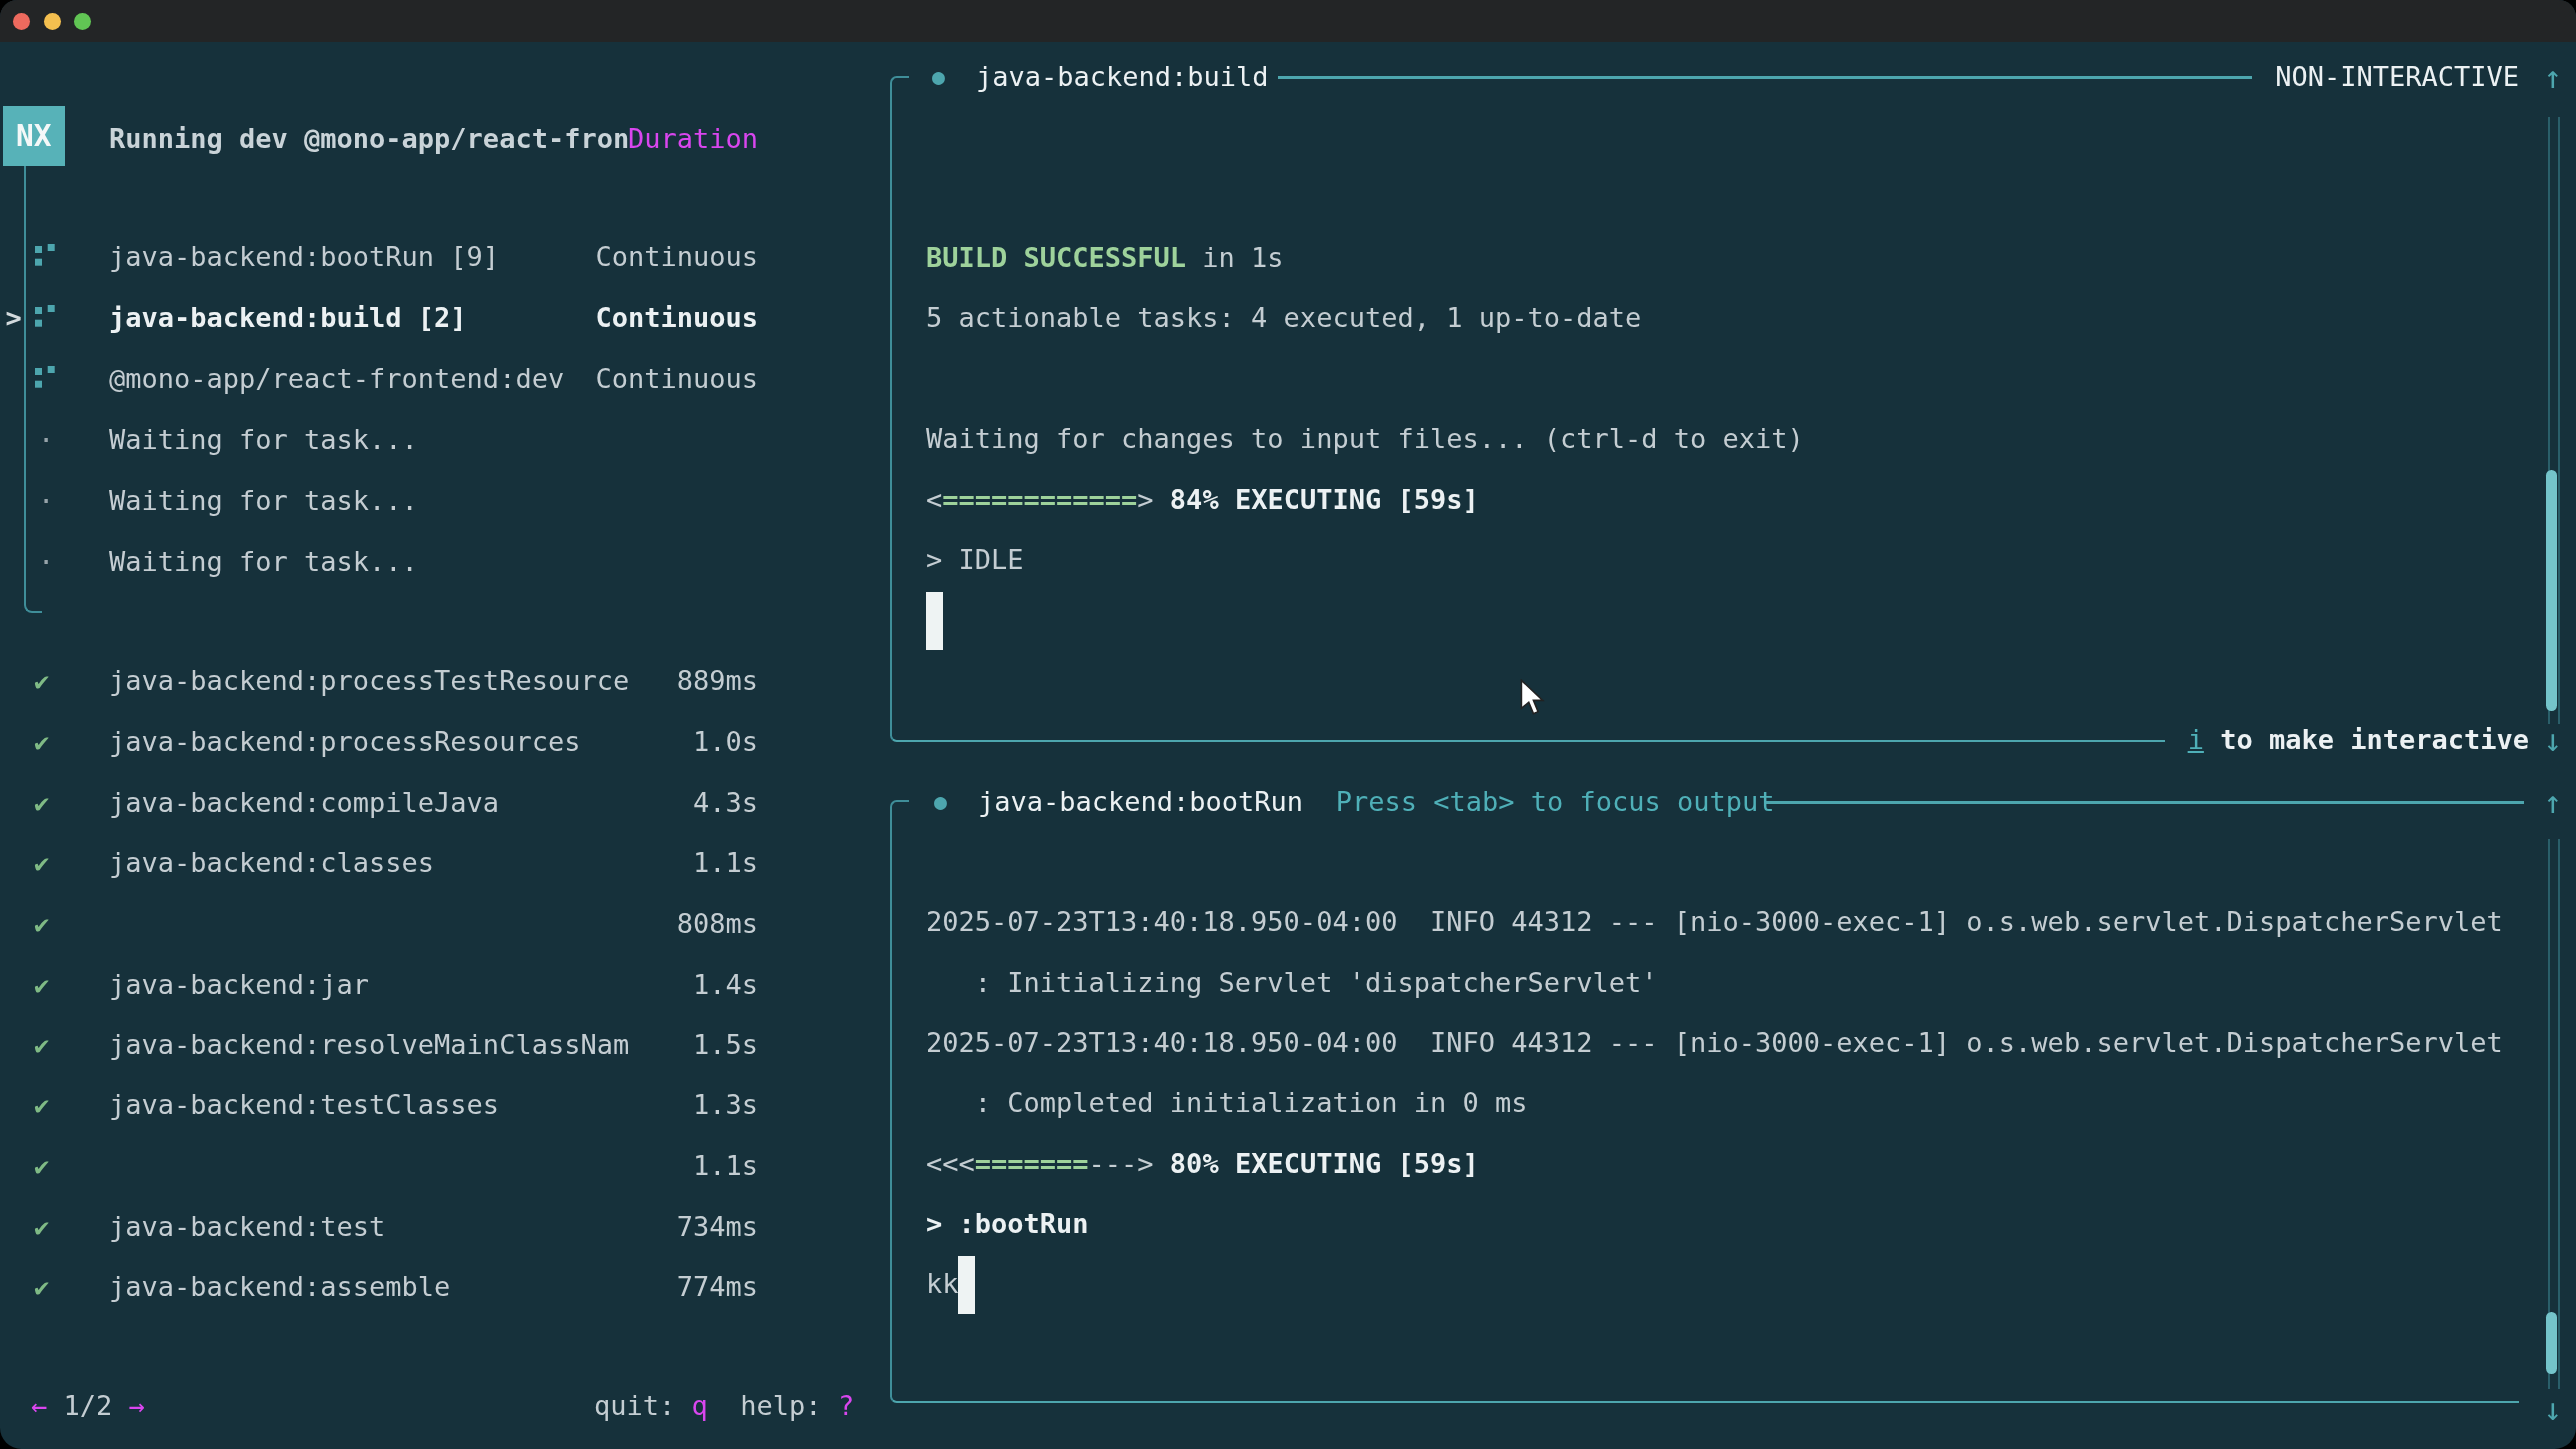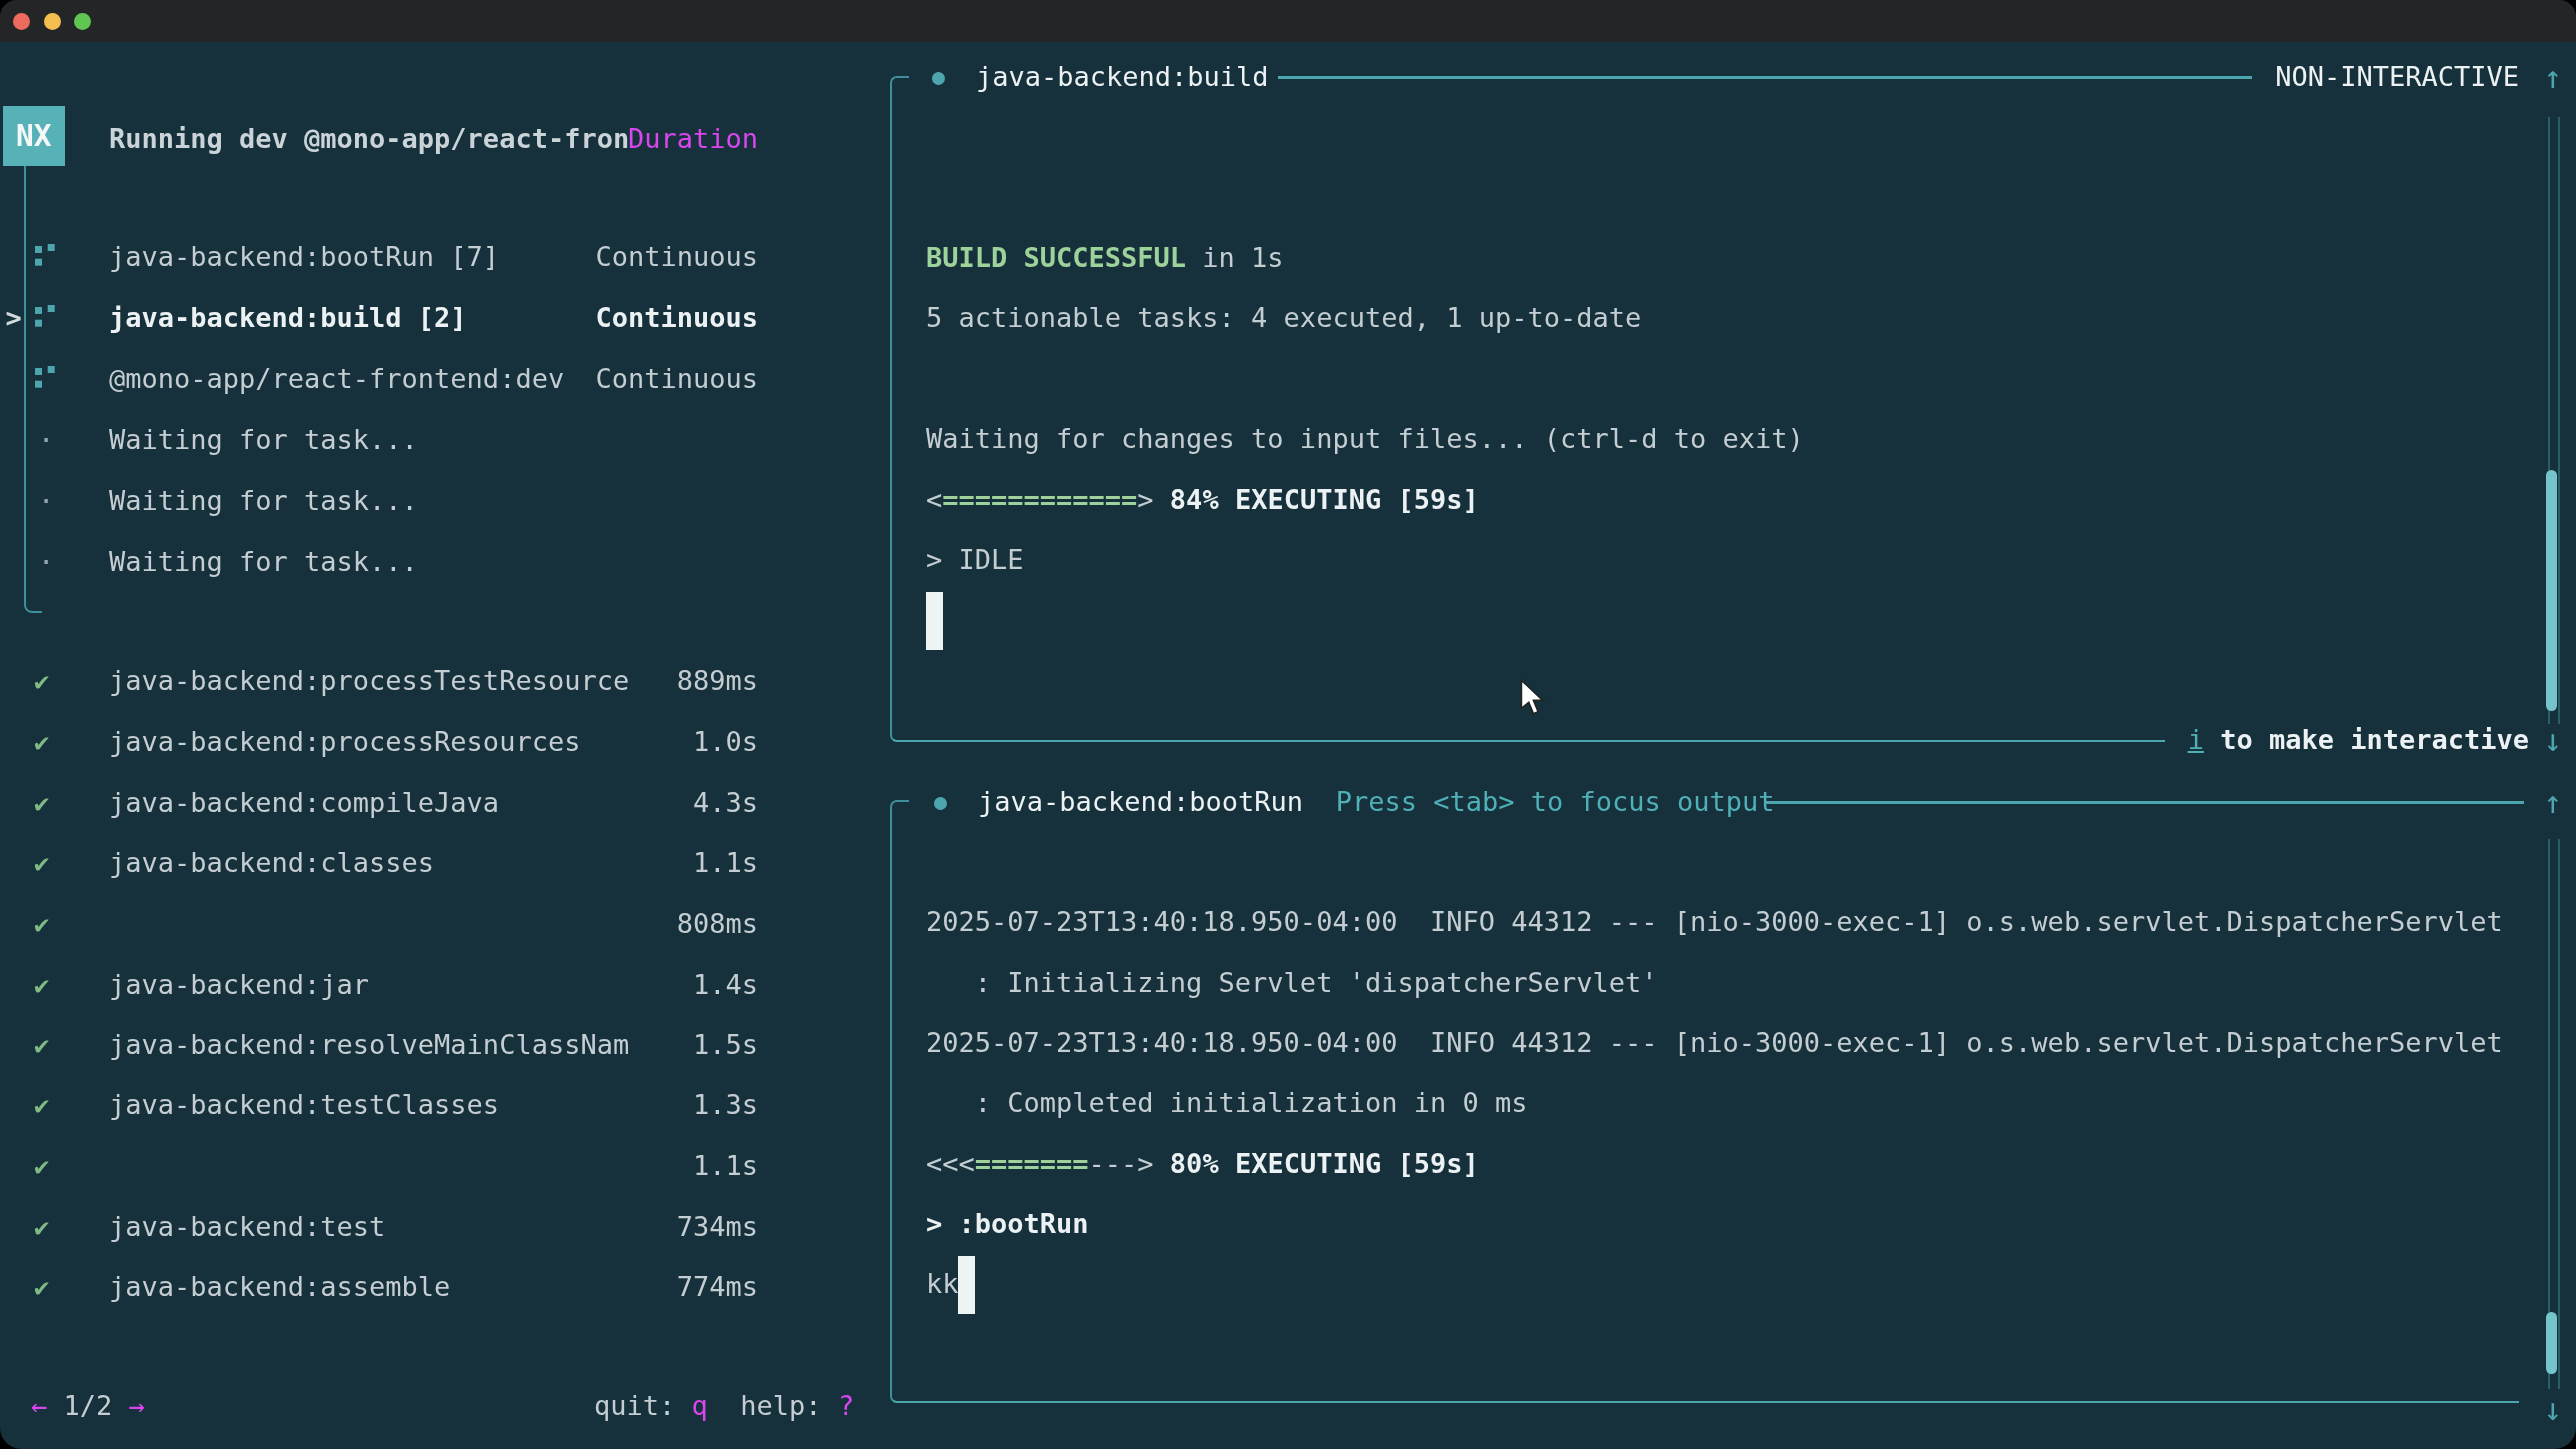--- a/index.html
+++ b/index.html
@@ -60,21 +60,21 @@
   <div>
     <div class="nx-logo">NX</div>
     <div class="sb-row" style="top:109px">
       <span class="name boldw" style="color:#c9d3d8">Running dev @mono-app/react-fron</span>
       <span class="status teal">Duration</span>
     </div>
     <div class="tree-line"></div>
 
     <div class="sb-row" style="top:227px">
       <span class="marker-spinner"></span>
-      <span class="name">java-backend:bootRun [7]</span>
+      <span class="name">java-backend:bootRun [9]</span>
       <span class="status">Continuous</span>
     </div>
     <div class="sb-row" style="top:288px">
       <span class="sel-arrow">&gt;</span>
       <span class="marker-spinner"></span>
       <span class="name boldw">java-backend:build [2]</span>
       <span class="status boldw">Continuous</span>
     </div>
     <div class="sb-row" style="top:349px">
       <span class="marker-spinner"></span>

